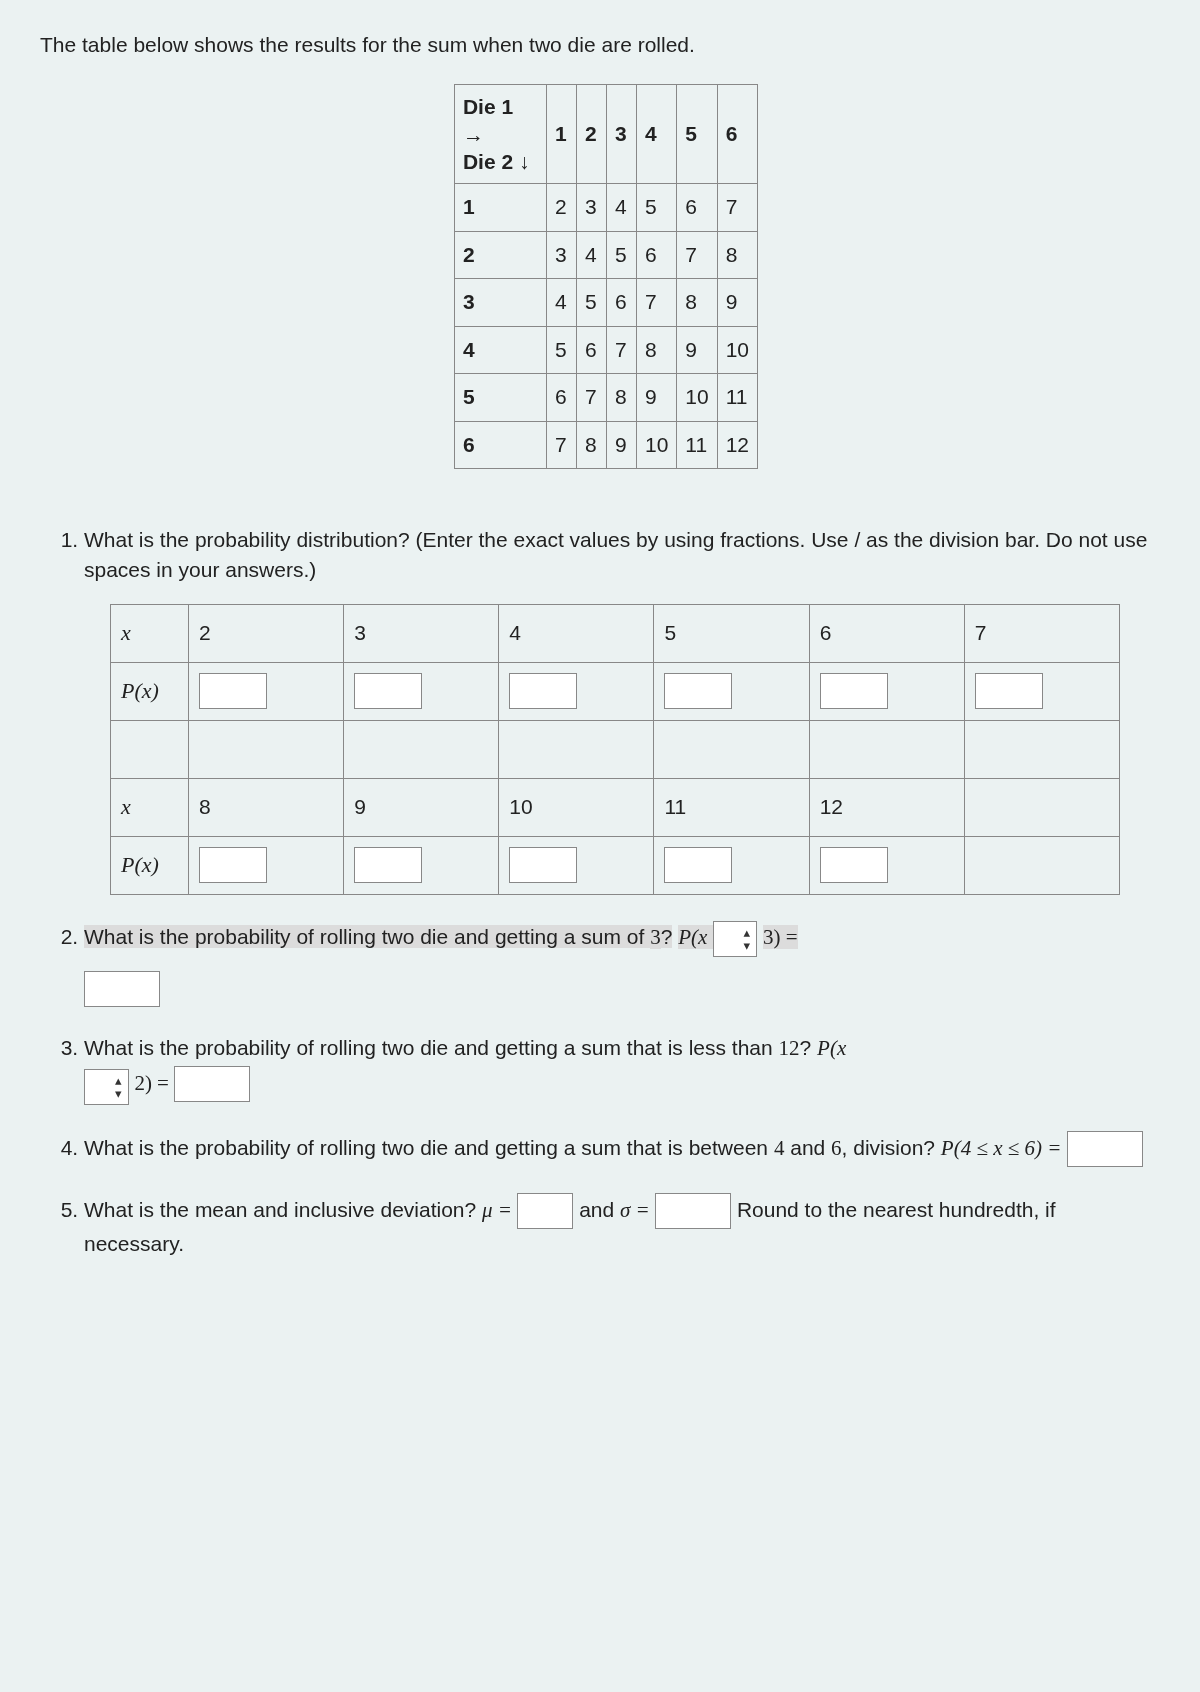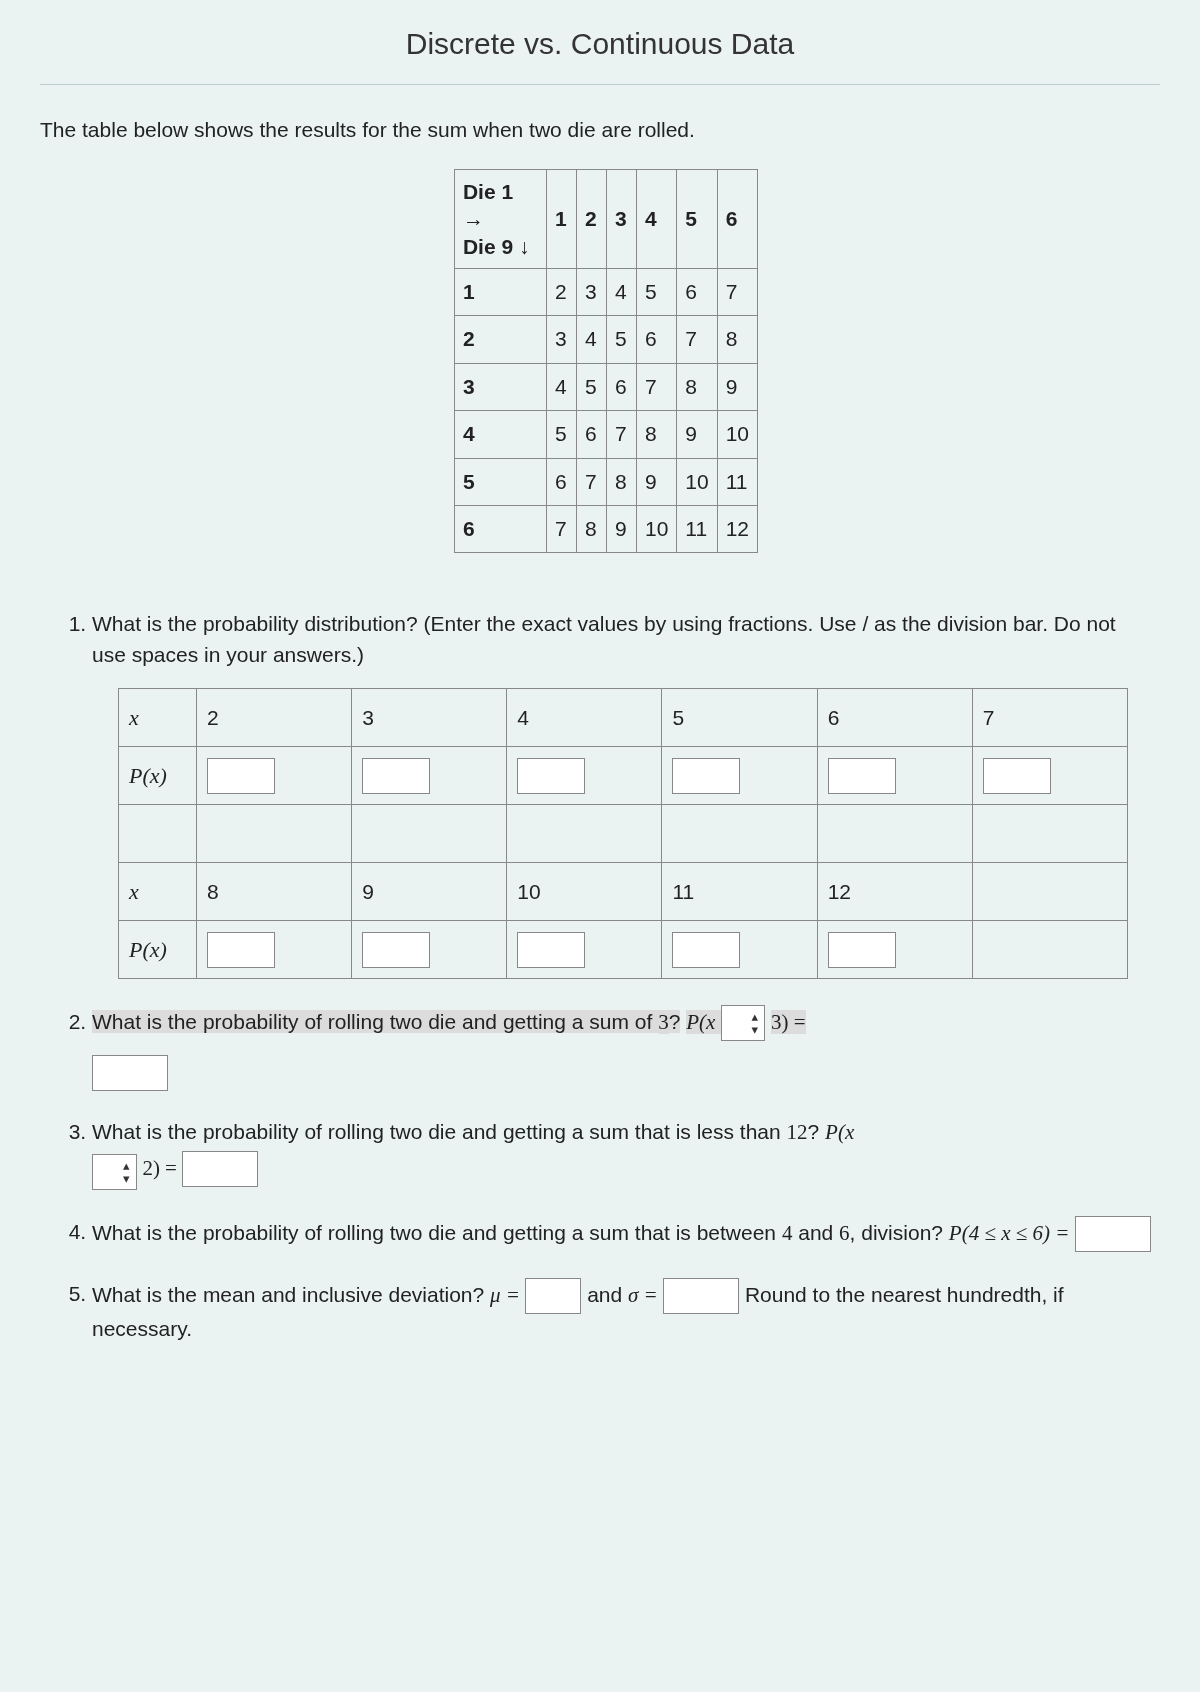--- a/index.html
+++ b/index.html
@@ -44,21 +44,21 @@
     text-align: left;
     font-size: 21px;
     min-width: 30px;
     height: 46px;
   }
   table.dice td.rh { font-weight: bold; width: 92px; }
   table.dice td.corner { font-weight: bold; width: 92px; line-height:1.3; }
   table.dice td.h { font-weight: bold; }
   ol.qs {
     padding-left: 44px;
-    margin: 8px;
+    margin: 0;
   }
   ol.qs > li {
     margin-bottom: 26px;
   }
   .dist-table-wrap {
     margin: 18px 0 0 26px;
   }
   table.dist {
     border-collapse: collapse;
     width: 100%;
@@ -116,31 +116,30 @@
     margin-left: 0;
   }
   .flowline { display: inline; }
   .spacer-row td { height: 40px; }
   .hl { background: #dcdcdc; }
 </style>
 </head>
 <body>
 
 <div class="page">
-  <div class="title">Discrete vs. Continuous Data</div>
 
   <div class="intro">The table below shows the results for the sum when two die are rolled.</div>
 
   <div class="dice-table-wrap">
     <table class="dice">
       <tbody>
           <tr>
         <td class="corner">
           <span>Die 1 →</span><br>
-          <span>Die 9 ↓</span>
+          <span>Die 2 ↓</span>
         </td>
         <td class="h">1</td>
         <td class="h">2</td>
         <td class="h">3</td>
         <td class="h">4</td>
         <td class="h">5</td>
         <td class="h">6</td>
       </tr>
       <tr>
             <td class="rh">1</td>

